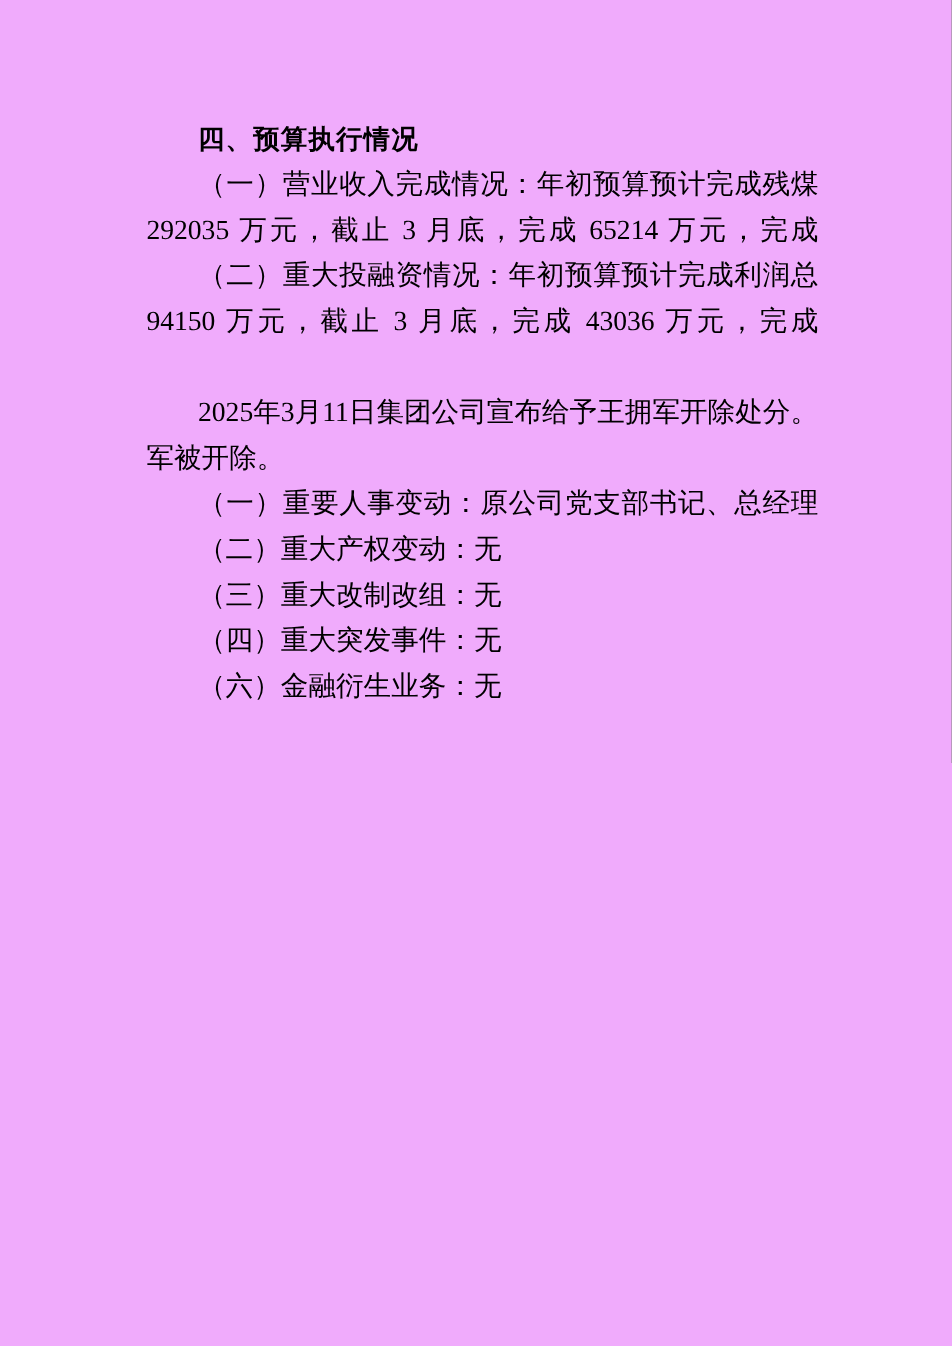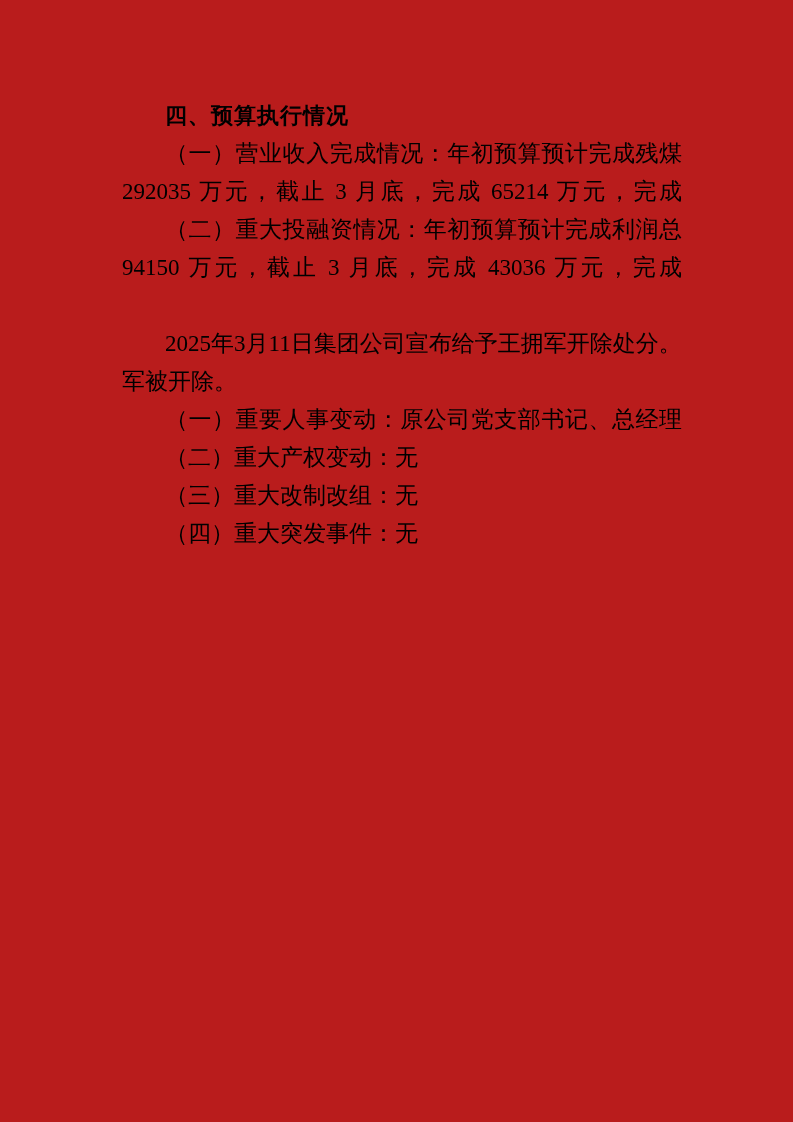--- a/index.html
+++ b/index.html
@@ -2,21 +2,21 @@
 <html><head>
 <meta charset="utf-8">
 <style>
   * { margin: 0; padding: 0; box-sizing: border-box; }
   html, body { background: #888; }
   .page {
     position: relative;
     width: 793px;
     height: 1122px;
     margin: 0 auto;
-    background: #b91c1c;
+    background: #f0abfc;
     overflow: hidden;
     padding: 97px 111px 0 122px;
     color: #000000;
     font-family: "Liberation Serif", serif;
   }
   .ln {
     height: 38px;
     line-height: 38px;
     font-size: 23px;
     overflow: hidden;
@@ -50,14 +50,15 @@
 
   <div class="ln ind">2025年3月11日集团公司宣布给予王拥军开除处分。</div>
 
 
   <div class="ln">军被开除。</div>
   <div class="ln ind fill">（一）重要人事变动：原公司党支部书记、总经理王拥</div>
 
   <div class="ln ind">（二）重大产权变动：无</div>
   <div class="ln ind">（三）重大改制改组：无</div>
   <div class="ln ind">（四）重大突发事件：无</div>
+  <div class="ln ind">（六）金融衍生业务：无</div>
 
 </div>
 
 </body></html>

